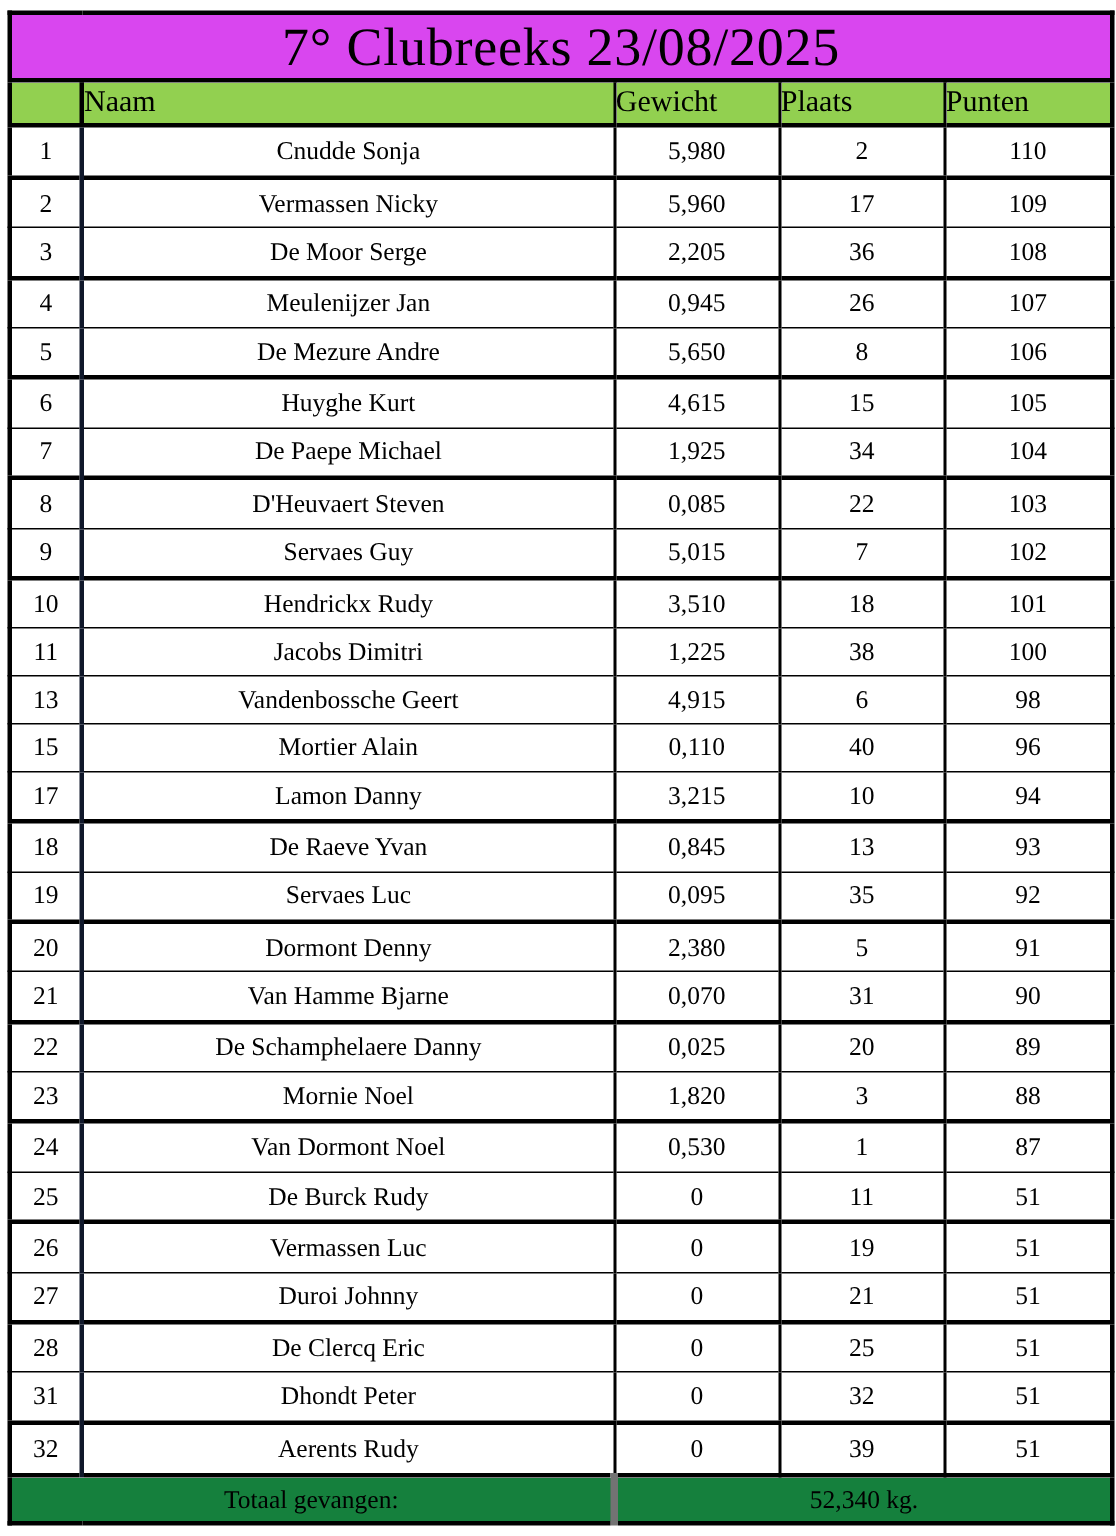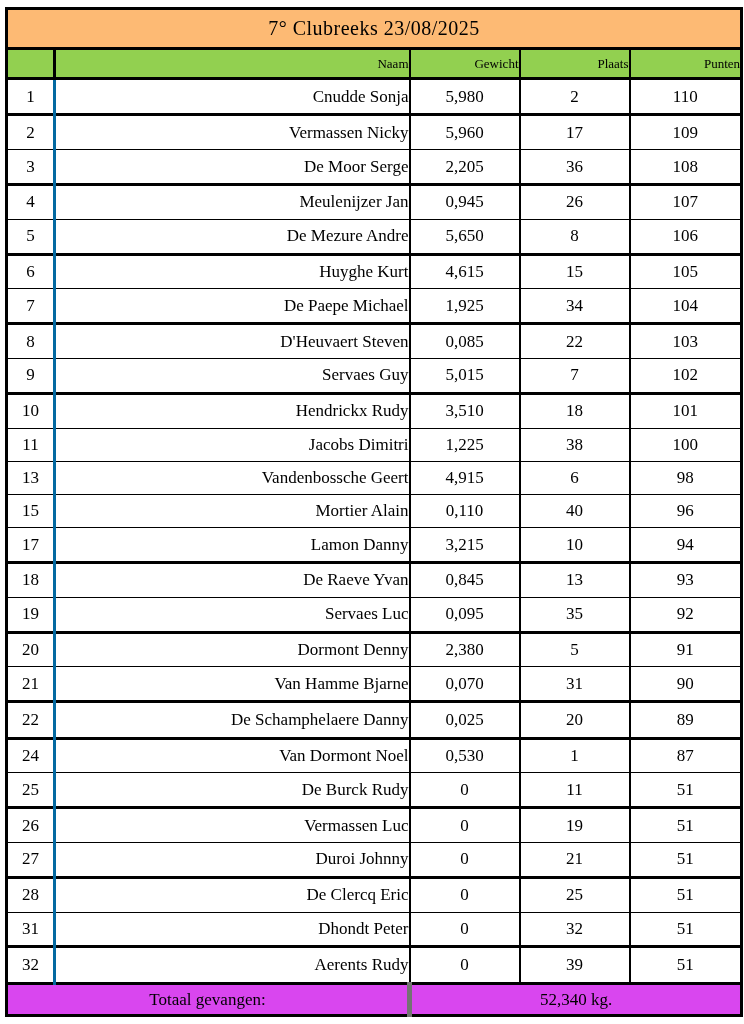--- a/index.html
+++ b/index.html
@@ -27,55 +27,55 @@
     border: 3px solid #000000;
   }
   .results td, .results th {
     padding: 0;
     vertical-align: middle;
     overflow: hidden;
     white-space: nowrap;
   }
   
   .title-cell {
-    background: #fdba74;
+    background: #d946ef;
     text-align: center;
-    font-size: 20px;
+    font-size: 36px;
     letter-spacing: 0.5px;
     border-bottom: 3px solid #000000;
     height: 37px;
   }
   
   .results thead th {
     background: #92D050;
     font-weight: normal;
-    font-size: 13px;
-    text-align: right;
+    font-size: 20px;
+    text-align: left;
     border-bottom: 3px solid #000000;
     border-left: 2px solid #000000;
     height: 27px;
   }
   .results thead th:first-child { border-left: none; }
   .results thead th.h-name { border-left: 3px solid #000000; }
   
   .results tbody td {
     font-size: 17px;
     text-align: center;
     border-left: 2px solid #000000;
   }
   .results tbody td:first-child { border-left: none; }
   .results tbody td.name {
-    border-left: 3px solid #0369a1;
-    text-align: right;
+    border-left: 3px solid #0f172a;
+    text-align: center;
   }
   tr.sep-thin  td { border-top: 1px solid #000000; }
   tr.sep-thick td { border-top: 3px solid #000000; }
   
   .results tfoot td {
-    background: #d946ef;
+    background: #15803d;
     border-top: 3px solid #000000;
     font-size: 17px;
     text-align: center;
     height: 29px;
   }
   .results tfoot td.total-value { border-left: 5px solid #737373; }
 </style>
 </head>
 <body>
 
@@ -227,20 +227,27 @@
           <td class="num">31</td>
           <td class="num">90</td>
         </tr>
         <tr class="sep-thick">
           <td class="num">22</td>
           <td class="name">De Schamphelaere Danny</td>
           <td class="num">0,025</td>
           <td class="num">20</td>
           <td class="num">89</td>
         </tr>
+        <tr class="sep-thin">
+          <td class="num">23</td>
+          <td class="name">Mornie Noel</td>
+          <td class="num">1,820</td>
+          <td class="num">3</td>
+          <td class="num">88</td>
+        </tr>
         <tr class="sep-thick">
           <td class="num">24</td>
           <td class="name">Van Dormont Noel</td>
           <td class="num">0,530</td>
           <td class="num">1</td>
           <td class="num">87</td>
         </tr>
         <tr class="sep-thin">
           <td class="num">25</td>
           <td class="name">De Burck Rudy</td>

